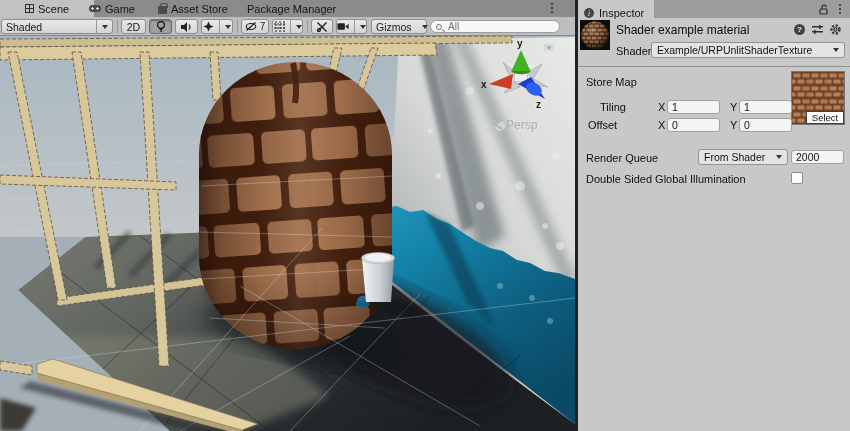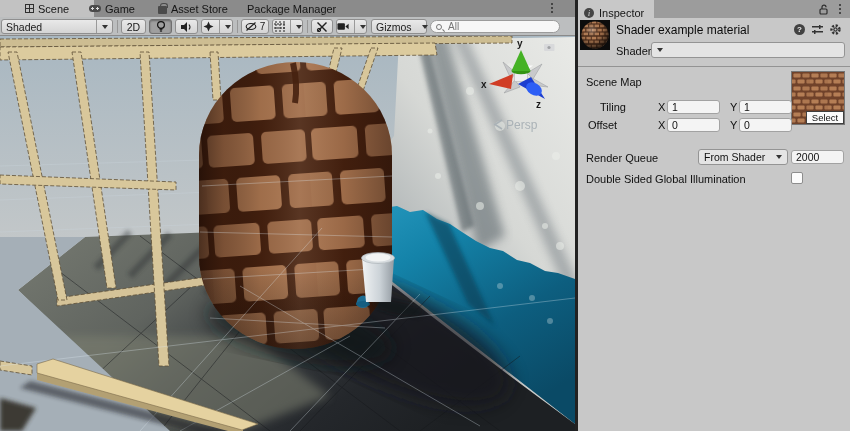--- a/index.html
+++ b/index.html
@@ -458,26 +458,27 @@
     <div class="help-icon"></div>
     <div class="preset-icon"></div>
     <svg class="gear-icon" width="13" height="13" viewBox="0 0 13 13">
       <circle cx="6.5" cy="6.5" r="4" fill="none" stroke="#333" stroke-width="2.4" stroke-dasharray="2.1,1.6"></circle>
       <circle cx="6.5" cy="6.5" r="2.2" fill="#333"></circle>
       <circle cx="6.5" cy="6.5" r="1" fill="#c8c8c8"></circle>
     </svg>
 
     <div class="insp-label" style="left:38px;top:45px;">Shader</div>
     <div class="dropdown" style="left:73px;top:42px;width:194px;">
+      <span>Example/URPUnlitShaderTexture</span>
       <span class="dd-arrow"></span>
     </div>
 
     <div class="separator" style="top:66px;"></div>
 
-    <div class="insp-label" style="left:8px;top:76px;">Scene Map</div>
+    <div class="insp-label" style="left:8px;top:76px;">Store Map</div>
 
     <div class="tex-thumb">
       <svg width="52" height="52" viewBox="0 0 52 52">
         <defs>
           <pattern id="bricksThumb" width="18" height="13" patternUnits="userSpaceOnUse">
             <rect width="18" height="13" fill="#70422a"></rect>
             <rect x="1.4" y="1.4" width="7.2" height="4.2" rx="1" fill="#b57e55"></rect>
             <rect x="10.4" y="1.4" width="7.2" height="4.2" rx="1" fill="#ad7750"></rect>
             <rect x="-3.6" y="7.4" width="7.2" height="4.2" rx="1" fill="#b07a52"></rect>
             <rect x="5.4" y="7.4" width="7.2" height="4.2" rx="1" fill="#b57e55"></rect>

